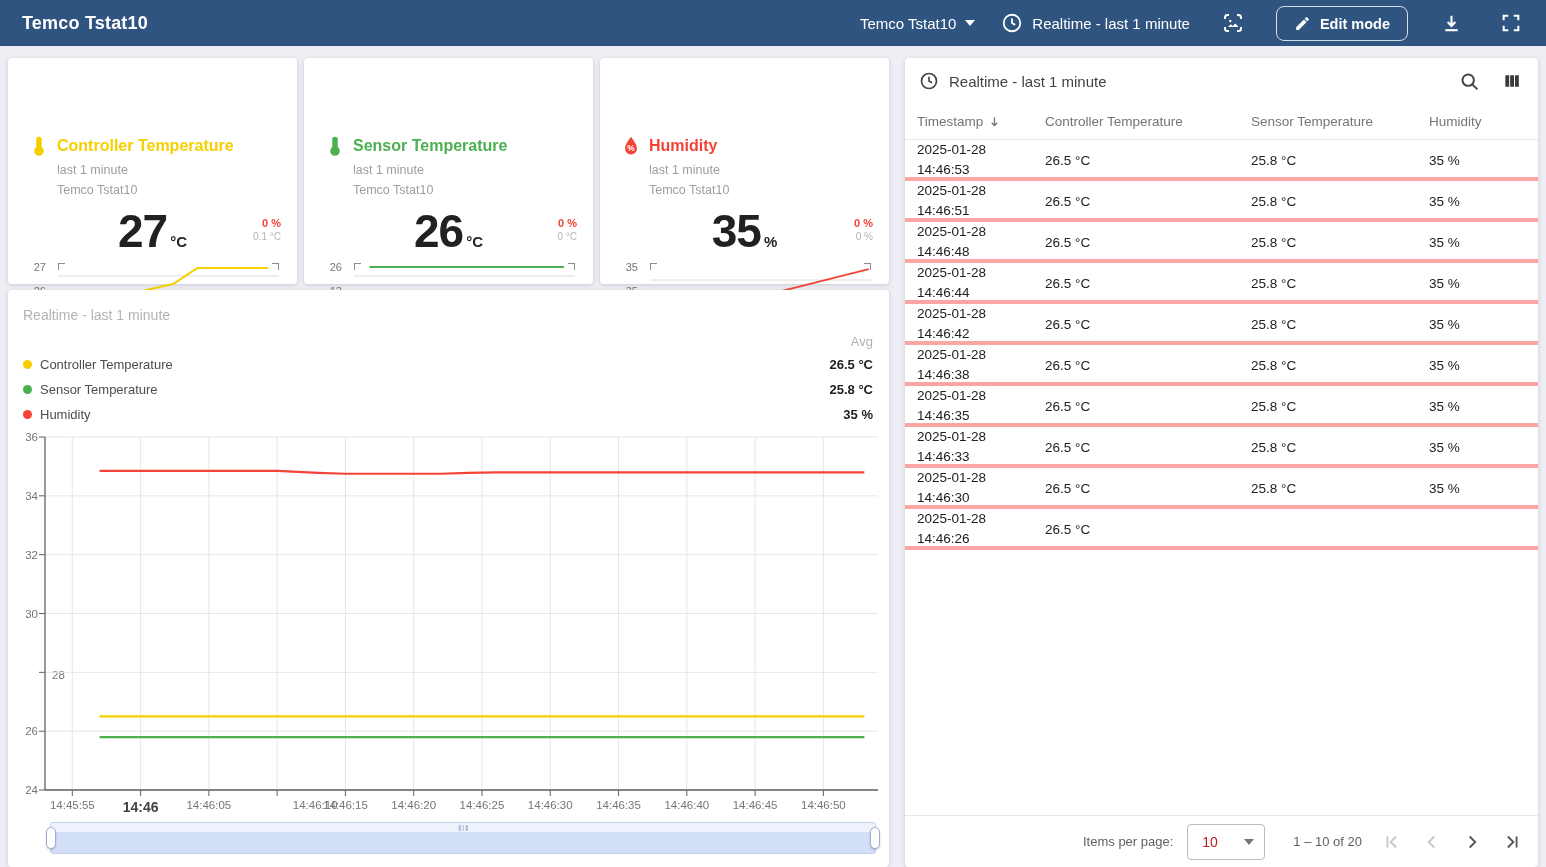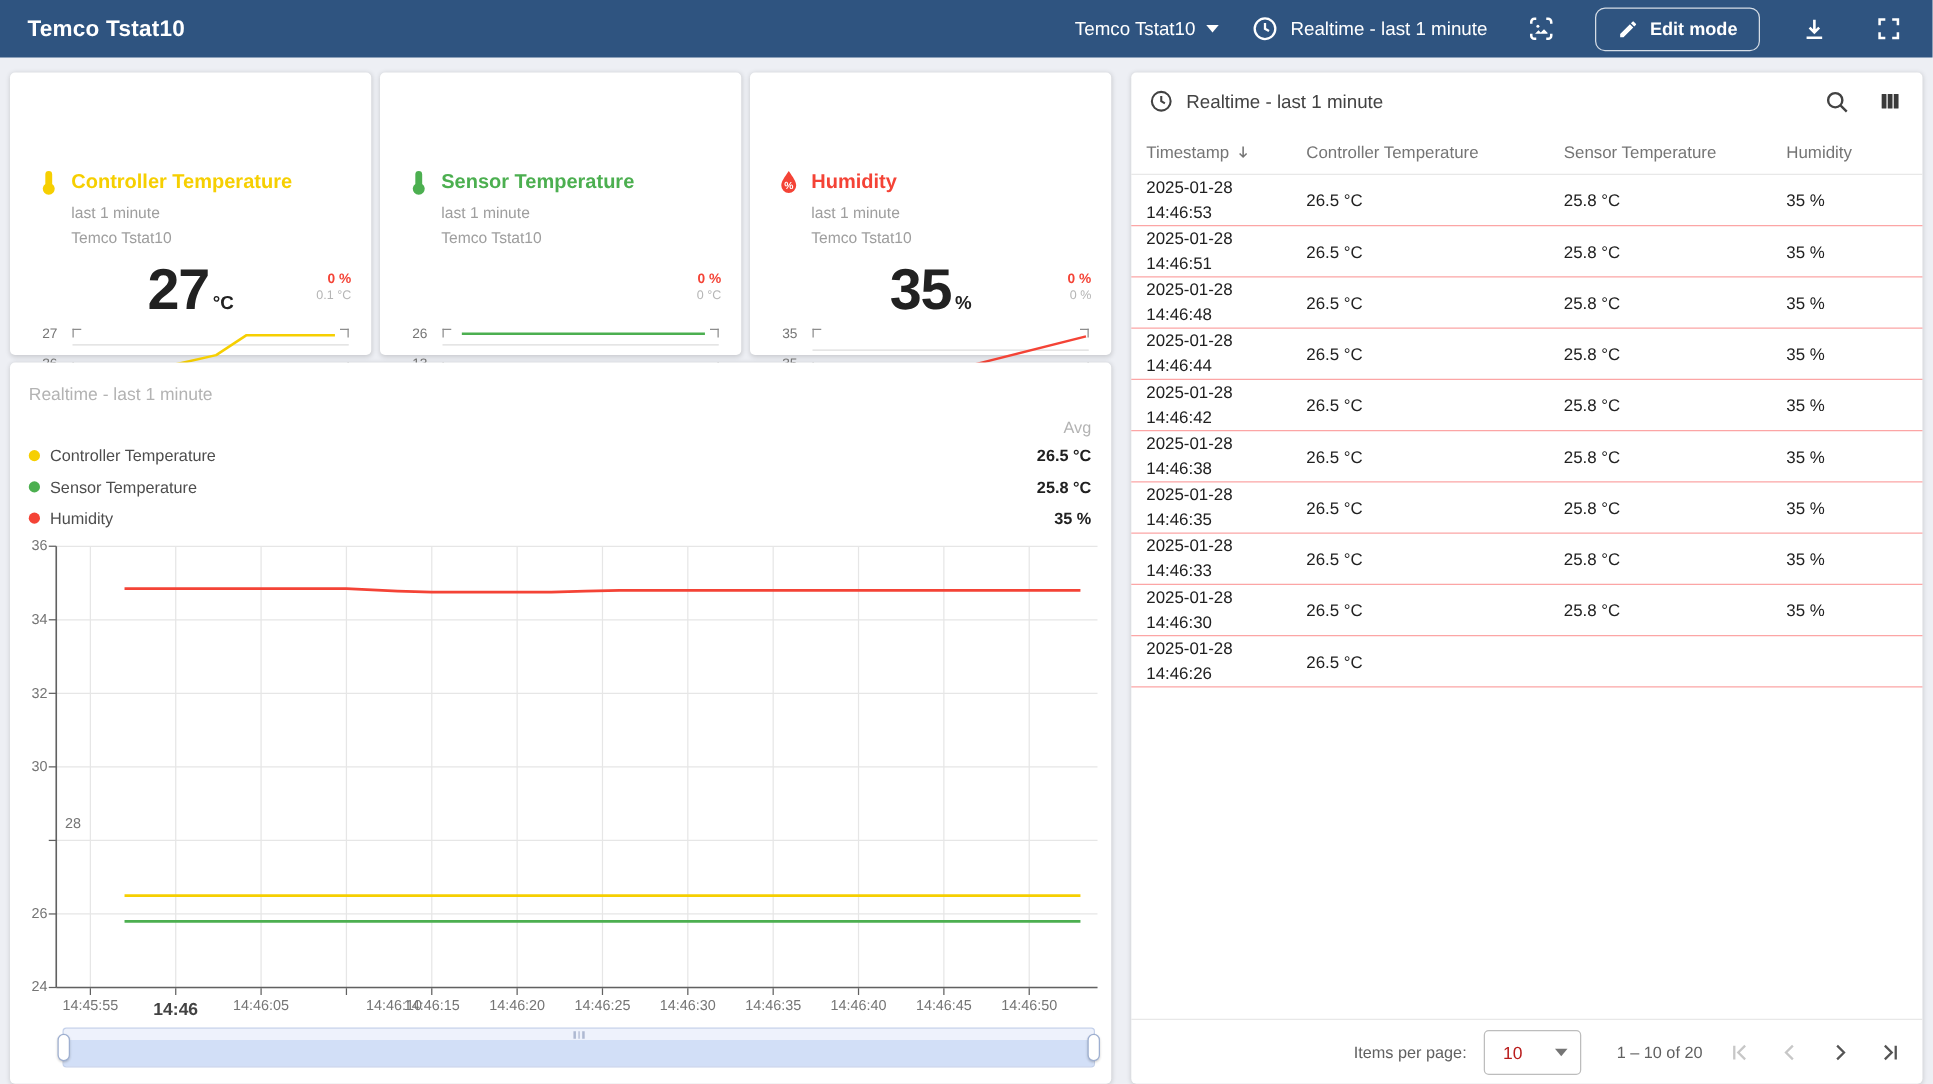--- a/index.html
+++ b/index.html
@@ -85,21 +85,21 @@
   .dz-handle.left { left:-5px; } .dz-handle.right { right:-5px; }
 
   
   .table-widget { left:905px; top:58px; width:633px; height:809px; }
   .tw-title-row { display:flex; align-items:center; height:46px; padding:0 16px 0 14px; }
   .tw-title { font-size:15px; color:#424242; margin-left:10px; }
   .tw-title-icons { margin-left:auto; display:flex; align-items:center; gap:22px; }
   .tgrid { display:grid; grid-template-columns:128px 206px 178px 1fr; padding-left:12px; align-items:center; }
   .tw-col-head { height:36px; color:#757575; font-size:13.5px; border-bottom:1px solid #e8e8e8; }
   .tw-col-head .th { display:flex; align-items:center; gap:4px; cursor:pointer; }
-  .t-row { height:41px; border-bottom:1px solid #fca5a5; font-size:13.5px; color:#212121; cursor:pointer; }
+  .t-row { height:41px; border-bottom:4px solid #fca5a5; font-size:13.5px; color:#212121; cursor:pointer; }
   .ts-cell { line-height:1.5; font-size:13.5px; }
   .tw-footer {
     position:absolute; bottom:0; left:0; right:0; height:52px; border-top:1px solid #e8e8e8;
     display:flex; align-items:center; justify-content:flex-end; padding-right:6px;
     color:#616161; font-size:13px;
   }
   .pp-select {
     display:flex; align-items:center; width:78px; height:36px; margin-left:14px;
     border:1px solid #bdbdbd; border-radius:4px; cursor:pointer;
   }
@@ -186,20 +186,23 @@
   <div class="card-foot">Last update just now</div>
 </section>
 
 <section class="widget card c1">
   <svg class="card-icon" viewBox="0 0 24 24" fill="currentColor" style="color: rgb(76, 175, 80);">
     <path d="M15 13.2V5a3 3 0 0 0-6 0v8.2a5.2 5.2 0 1 0 6 0z"></path>
   </svg>
   <div class="card-title" style="color: rgb(76, 175, 80);">Sensor Temperature</div>
   <div class="card-sub">last 1 minute</div>
   <div class="card-ent">Temco Tstat10</div>
+  <div class="card-value">
+    <span class="num">26</span><span class="unit">°C</span>
+  </div>
   <div class="card-delta">
     <div class="pct">0 %</div>
     <div class="abs">0 °C</div>
   </div>
   <div class="spark-wrap">
     <div class="spark-max">26</div>
     <div class="spark-min">13</div>
     <div class="spark-canvas">
       <div class="corner tl"></div>
         <div class="corner tr"></div>
@@ -266,21 +269,21 @@
   <div class="avg-values" id="avg-values">
       <div>26.5 °C</div>
       <div>25.8 °C</div>
       <div>35 %</div>
     </div>
   <div class="y-labels" id="y-labels">
       <span style="top: 141px;">36</span>
       <span style="top: 199.833px;">34</span>
       <span style="top: 258.667px;">32</span>
       <span style="top: 317.5px;">30</span>
-      <span style="top: 363px; padding-left: 44px;">28</span>
+      <span style="top: 379px; padding-left: 44px;">28</span>
       <span style="top: 435.167px;">26</span>
       <span style="top: 494px;">24</span>
     </div>
   <div class="plot">
     <svg id="main-chart-svg" width="833" height="353" viewBox="0 0 833 353" style="overflow: visible;">
         <line x1="27.311475409836067" y1="0" x2="27.311475409836067" y2="353" stroke="#e6e6e6" stroke-width="1" vector-effect="non-scaling-stroke"></line>
         <line x1="27.311475409836067" y1="353" x2="27.311475409836067" y2="359" stroke="#616161" stroke-width="1" vector-effect="non-scaling-stroke"></line>
         <line x1="95.59016393442623" y1="0" x2="95.59016393442623" y2="353" stroke="#e6e6e6" stroke-width="1" vector-effect="non-scaling-stroke"></line>
         <line x1="95.59016393442623" y1="353" x2="95.59016393442623" y2="359" stroke="#616161" stroke-width="1" vector-effect="non-scaling-stroke"></line>
         <line x1="163.86885245901638" y1="0" x2="163.86885245901638" y2="353" stroke="#e6e6e6" stroke-width="1" vector-effect="non-scaling-stroke"></line>

